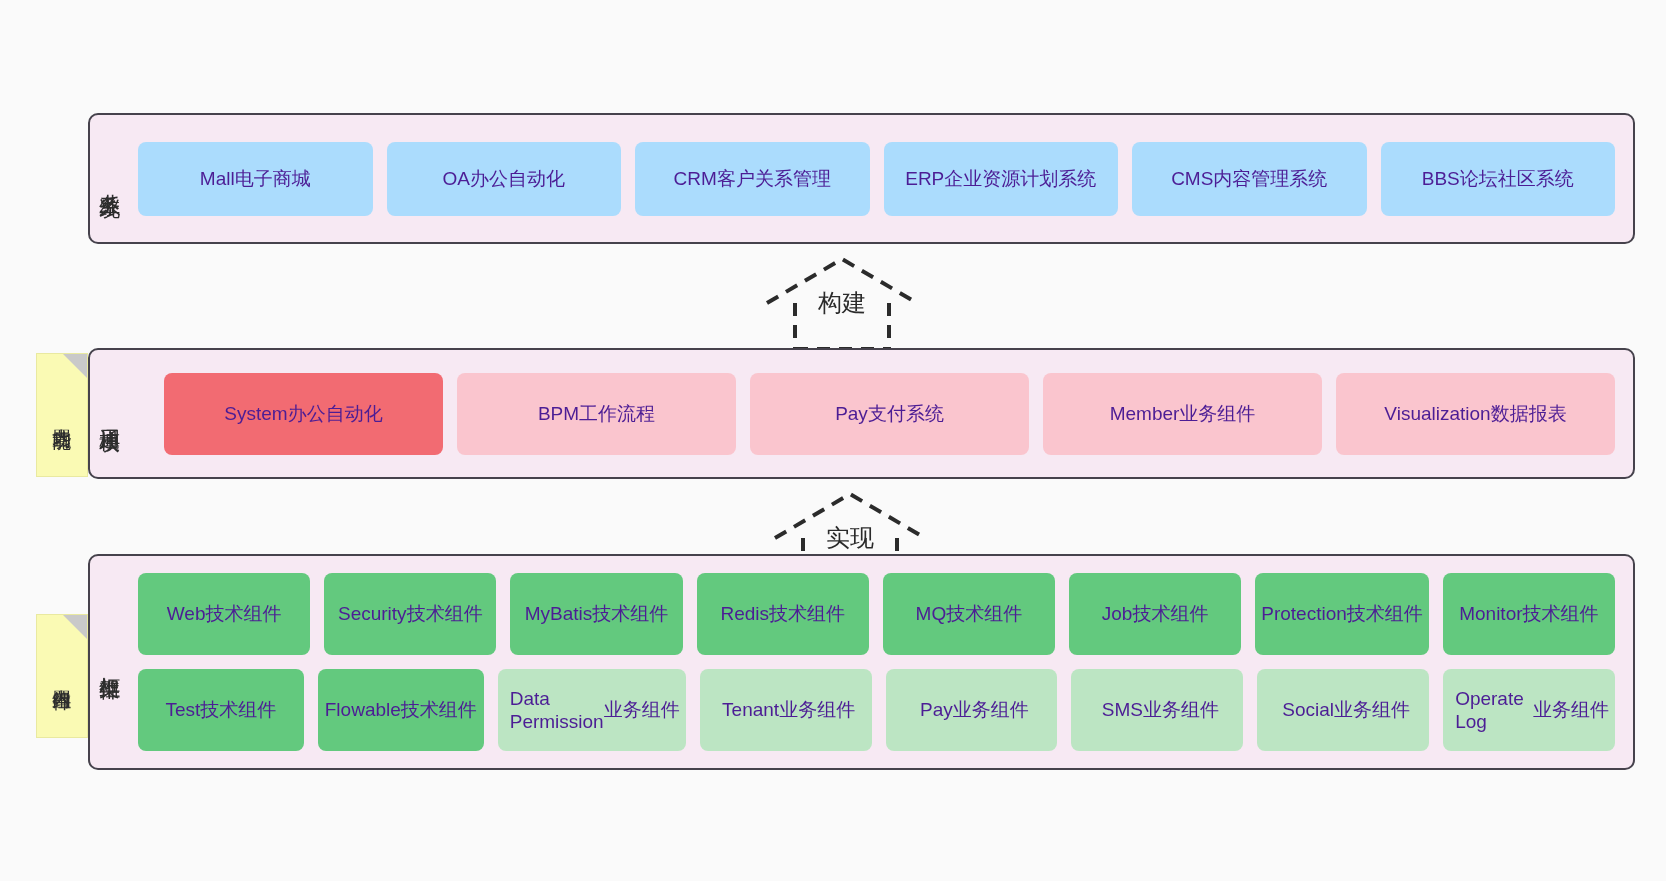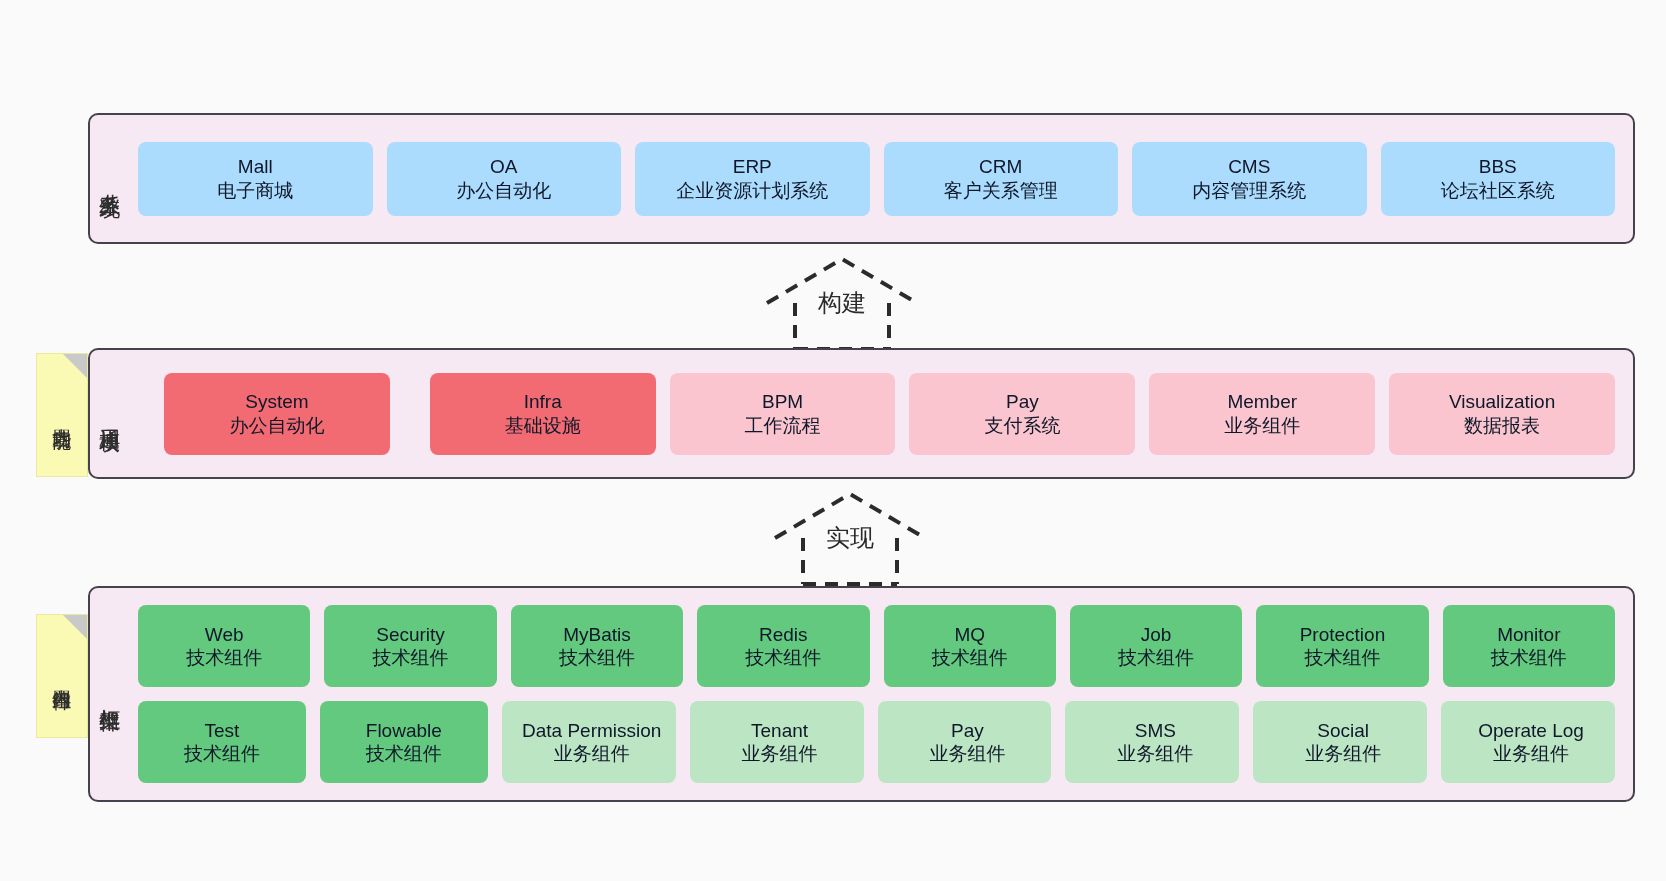--- a/index.html
+++ b/index.html
@@ -50,47 +50,47 @@
   }
   .row {
     display: flex;
     gap: 14px;
   }
   .cell {
     flex: 1 1 0;
     box-sizing: border-box;
     border-radius: 8px;
     display: flex;
-    flex-direction: column;
+    flex-direction: row;
     align-items: center;
     justify-content: center;
-    text-align: right;
+    text-align: left;
     line-height: 1.22;
     font-size: 19px;
-    color: #0f172a;
+    color: #4c1d95;
     padding: 4px 6px;
   }
   .cell .t-en { white-space: normal; }
   .cell .t-cn { white-space: nowrap; }
 
   
   .c-blue        { background: #abdcfd; }
   .c-red         { background: #f26b72; margin-left: 26px; }
   .c-pink        { background: #fac5ce; }
   .c-green       { background: #63c97e; }
   .c-lightgreen  { background: #bce5c3; padding-left: 12px; }
 
   
   #layer-business { left: 88px;  top: 113px; width: 1547px; height: 131px; }
   #layer-business .cell { height: 74px; }
 
   #layer-common   { left: 88px;  top: 348px; width: 1547px; height: 131px; }
   #layer-common .cell { height: 82px; }
 
-  #layer-framework{ left: 88px;  top: 586px; width: 1547px; height: 216px; }
+  #layer-framework{ left: 88px;  top: 554px; width: 1547px; height: 216px; }
   #layer-framework .cell { height: 82px; }
 
   
   .note {
     position: absolute;
     box-sizing: border-box;
     width: 52px;
     background: #fafab4;
     border: 1px solid #e9e9a0;
     display: flex;
@@ -147,26 +147,26 @@
     <div class="row">
       <div class="cell c-blue">
         <span class="t-en">Mall</span>
         <span class="t-cn">电子商城</span>
       </div>
       <div class="cell c-blue">
         <span class="t-en">OA</span>
         <span class="t-cn">办公自动化</span>
       </div>
       <div class="cell c-blue">
+        <span class="t-en">CRM</span>
+        <span class="t-cn">客户关系管理</span>
+      </div>
+      <div class="cell c-blue">
         <span class="t-en">ERP</span>
         <span class="t-cn">企业资源计划系统</span>
-      </div>
-      <div class="cell c-blue">
-        <span class="t-en">CRM</span>
-        <span class="t-cn">客户关系管理</span>
       </div>
       <div class="cell c-blue">
         <span class="t-en">CMS</span>
         <span class="t-cn">内容管理系统</span>
       </div>
       <div class="cell c-blue">
         <span class="t-en">BBS</span>
         <span class="t-cn">论坛社区系统</span>
       </div>
     </div>
@@ -185,24 +185,20 @@
   <span>内置功能</span>
 </div>
 <div class="layer" id="layer-common">
   <div class="layer-title">通用模块</div>
   <div class="layer-body">
     <div class="row">
       <div class="cell c-red">
         <span class="t-en">System</span>
         <span class="t-cn">办公自动化</span>
       </div>
-      <div class="cell c-red">
-        <span class="t-en">Infra</span>
-        <span class="t-cn">基础设施</span>
-      </div>
       <div class="cell c-pink">
         <span class="t-en">BPM</span>
         <span class="t-cn">工作流程</span>
       </div>
       <div class="cell c-pink">
         <span class="t-en">Pay</span>
         <span class="t-cn">支付系统</span>
       </div>
       <div class="cell c-pink">
         <span class="t-en">Member</span>

